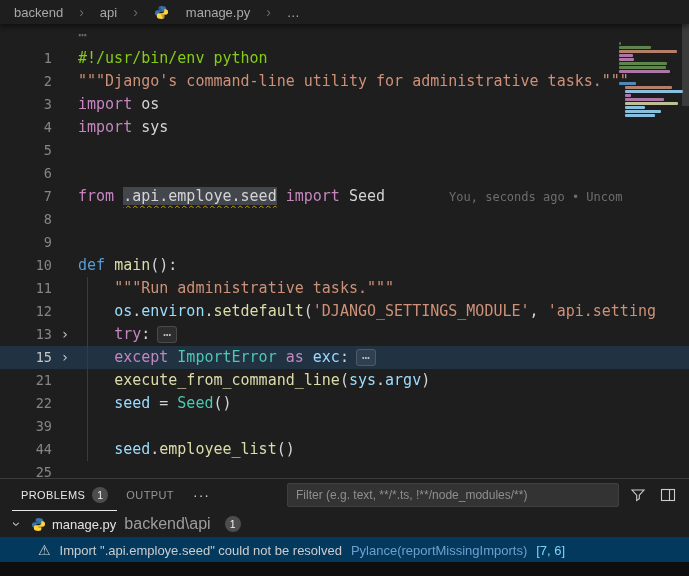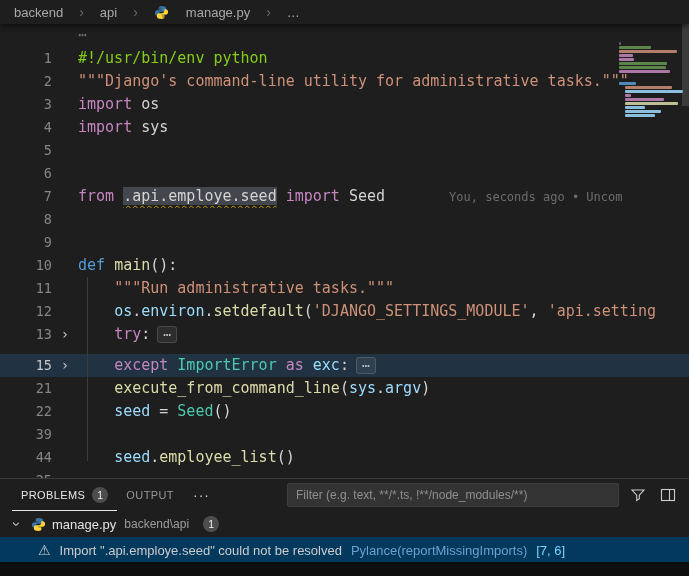--- a/index.html
+++ b/index.html
@@ -16,21 +16,21 @@
   .bc-sep { color: #6a6a6a; font-size: 14px; }
   .py-icon { display: inline-flex; width: 16px; height: 16px; align-items: center; justify-content: center; }
 
   
   .editor { height: 454px; flex: none; position: relative; overflow: hidden; background: #1e1e1e; }
   .code-row { display: flex; height: 23px; line-height: 23px;
     font-family: "DejaVu Sans Mono", monospace; font-size: 15px; white-space: pre; }
   .lnum { width: 52px; flex: none; text-align: right; color: #858585; font-size: 13.5px; user-select: none; }
   .fold { width: 26px; flex: none; text-align: center; color: #c5c5c5; font-size: 14px; user-select: none; }
   .ltext { flex: 1; position: relative; overflow: hidden; white-space: pre; }
-  .code-row.hl { background: rgba(38,79,120,.42); margin-top: 8px; }
+  .code-row.hl { background: rgba(38,79,120,.42); }
   .code-row.hl .lnum { color: #c6c6c6; }
   .code-row.chg .ltext::before { content: ""; position: absolute; left: -8px; top: 0; bottom: 0;
     width: 3px; background: #2090d3; }
 
   .tok-com  { color: #84cc16; }
   .tok-str  { color: #ce9178; }
   .tok-kw   { color: #C586C0; }
   .tok-def  { color: #569CD6; }
   .tok-fn   { color: #DCDCAA; }
   .tok-cls  { color: #4EC9B0; }
@@ -64,21 +64,21 @@
     background: #333333; border: 1px solid #3f3f3f; border-radius: 2px; color: #cccccc;
     font-family: "Liberation Sans", sans-serif; font-size: 12px; padding: 0 8px; outline: none; }
   .filter::placeholder { color: #8f8f8f; }
   .icon-btn { display: flex; align-items: center; justify-content: center; width: 22px;
     align-self: center; margin-left: 8px; cursor: pointer; }
 
   .tree-row { height: 26px; display: flex; align-items: center; gap: 6px; padding-left: 10px; font-size: 13px; }
   .tw { display: inline-block; transform: rotate(90deg); color: #cccccc; font-size: 14px;
     width: 14px; text-align: center; }
   .file { color: #e2e2e2; }
-  .fpath { color: #9d9d9d; font-size: 12px; margin-left: 2px; }
+  .fpath { color: #9d9d9d; font-size: 16px; margin-left: 2px; }
   .tree-row .badge { margin-left: 8px; }
 
   .problem-row { height: 26px; display: flex; align-items: center; padding-left: 38px;
     background: #04395e; font-size: 13px; cursor: pointer; }
   .warn { color: #d4d4d4; font-size: 14px; margin-right: 9px; }
   .pmsg { color: #cccccc; }
   .psrc { color: #6f9fce; margin-left: 9px; }
   .ppos { color: #7dd3fc; margin-left: 9px; }
 
   .bottom-strip { flex: 1; background: #0e0e0e; }

